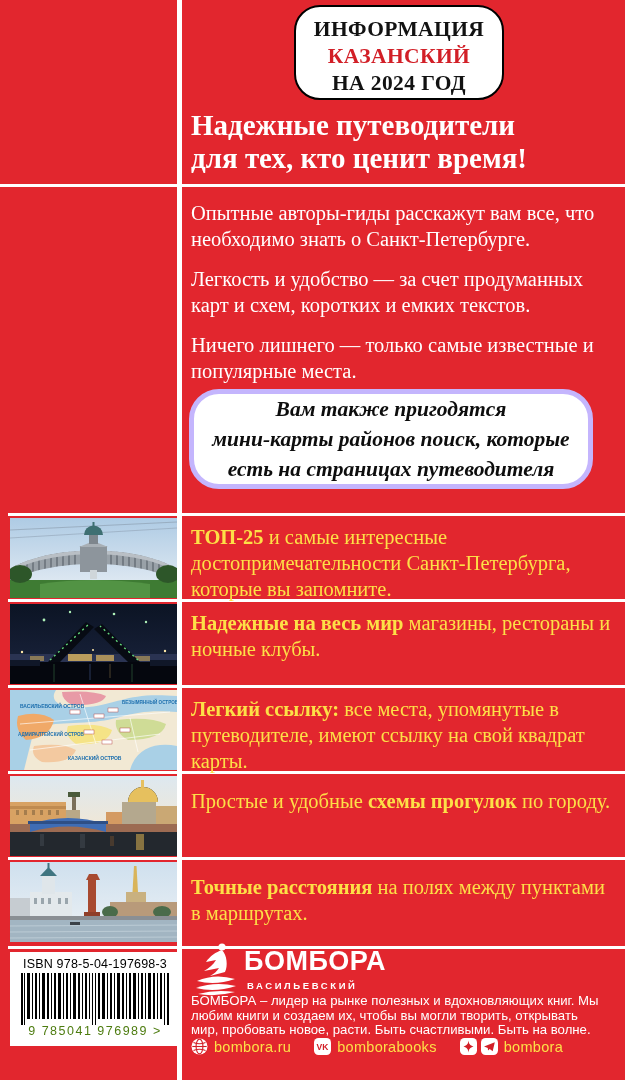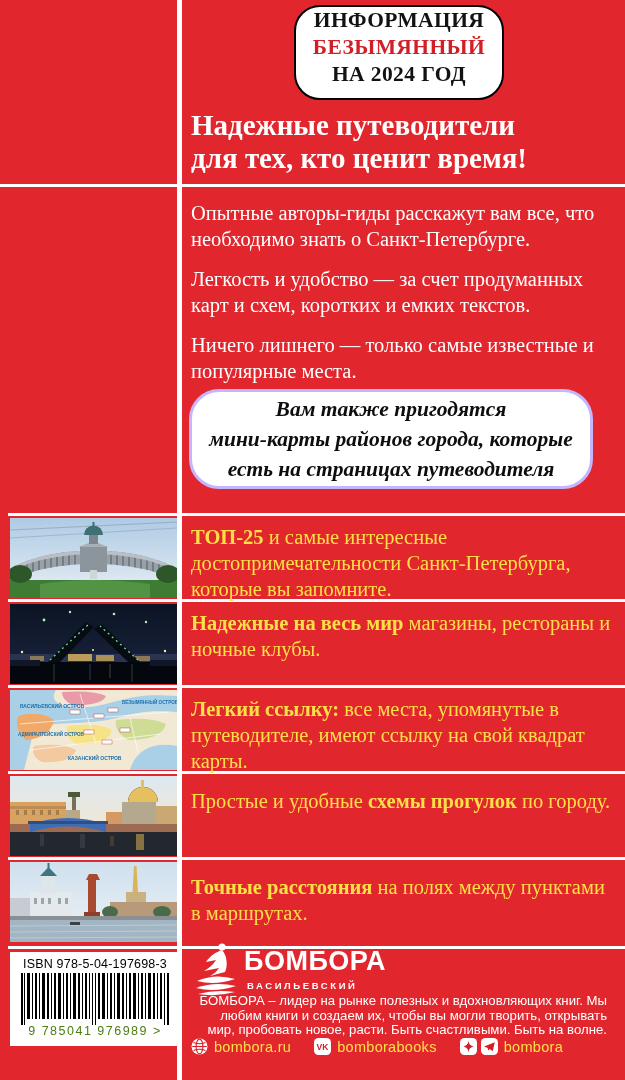--- a/index.html
+++ b/index.html
@@ -3,34 +3,34 @@
 <meta charset="utf-8">
 <style>
   html,body{margin:0;padding:0;}
   .page{position:relative;width:625px;height:1080px;background:#e2262e;overflow:hidden;
         font-family:"Liberation Serif","DejaVu Serif",serif;}
   .abs{position:absolute;}
   .wline{position:absolute;background:#ffffff;}
 
   
   .badge{left:294px;top:5px;width:210px;height:95px;background:#ffffff;border:2.5px solid #000;
-         border-radius:26px;box-sizing:border-box;text-align:center;}
+         border-radius:26px;box-sizing:border-box;text-align:center;padding-top:9px;}
   .badge div{font-size:21.5px;line-height:27px;font-weight:600;color:#121212;letter-spacing:.4px;}
   .badge .accent{color:#d21f27;}
 
   
   .heading{left:191px;top:109px;width:420px;color:#fff;font-weight:700;
            font-size:29px;line-height:33px;}
 
   
   .intro{left:191px;top:200px;width:425px;color:#fff;}
   .intro p{margin:0 0 14px 0;font-size:20.5px;line-height:26px;}
 
   
-  .callout{left:189px;top:389px;width:404px;height:100px;background:#fff;border:3px solid #c4b5fd;
+  .callout{left:189px;top:389px;width:404px;height:100px;background:#fff;border:5px solid #c4b5fd;
            border-radius:30px;box-sizing:border-box;display:flex;flex-direction:column;
            justify-content:center;align-items:center;}
   .callout div{font-style:italic;font-weight:700;font-size:21.5px;line-height:30px;color:#0d0d0d;}
 
   
   .photo{left:10px;width:167px;height:80px;overflow:hidden;}
   .photo svg{display:block;width:100%;height:100%;}
   .feature{left:191px;width:420px;color:#fde047;font-size:20.5px;line-height:26px;}
   .feature b{font-weight:700;}
 
@@ -38,55 +38,55 @@
   .barcode{left:10px;top:952px;width:170px;height:94px;background:#fff;text-align:center;
            font-family:"Liberation Sans","DejaVu Sans",sans-serif;}
   .barcode .isbn{font-size:12.5px;color:#000;padding-top:5px;letter-spacing:.2px;}
   .barcode svg{display:block;margin:2px auto 0 auto;}
   .barcode .digits{font-size:12.5px;color:#4d7c0f;letter-spacing:1.5px;margin-top:-1px;}
 
   
   .sans{font-family:"Liberation Sans","DejaVu Sans",sans-serif;}
   .brand-name{left:244px;top:946px;color:#fff;font-weight:700;font-size:27px;letter-spacing:.5px;}
   .brand-tagline{left:247px;top:980px;color:#fff;font-weight:700;font-size:9.5px;letter-spacing:2.6px;}
-  .brand-desc{left:191px;top:994px;width:416px;color:#fff;font-size:13.2px;line-height:14.5px;text-align:right;}
+  .brand-desc{left:191px;top:994px;width:416px;color:#fff;font-size:13.2px;line-height:14.5px;}
   .social{left:191px;top:1038px;display:flex;align-items:center;gap:7px;color:#fde047;}
   .social .grp{display:flex;align-items:center;gap:6px;margin-right:16px;}
   .social .lbl{font-size:14.5px;letter-spacing:.3px;}
   .social svg{display:block;}
 </style>
 </head>
 <body>
 
 <div class="page">
 
   <div class="wline" style="left:177px;top:0;width:5px;height:1080px;"></div>
 
   <div class="abs badge">
     <div>ИНФОРМАЦИЯ</div>
-    <div class="accent">БЕЗЫМЯННЫЙ</div>
+    <div class="accent">КАЗАНСКИЙ</div>
     <div>НА 2024 ГОД</div>
   </div>
 
   <div class="abs heading">
     <div>Надежные путеводители</div>
     <div>для тех, кто ценит время!</div>
   </div>
 
   <div class="wline" style="left:0;top:184px;width:625px;height:3px;"></div>
 
   <div class="abs intro">
     <p>Опытные авторы-гиды расскажут вам все, что необходимо знать о Санкт-Петербурге.</p>
     <p>Легкость и удобство — за счет продуманных карт и схем, коротких и емких текстов.</p>
     <p>Ничего лишнего — только самые известные и популярные места.</p>
   </div>
 
   <div class="abs callout">
     <div>Вам также пригодятся</div>
-    <div>мини-карты районов города, которые</div>
+    <div>мини-карты районов поиск, которые</div>
     <div>есть на страницах путеводителя</div>
   </div>
 
   <div class="wline" style="left:8px;top:513px;width:617px;height:3px;"></div>
   <div class="wline" style="left:8px;top:599px;width:617px;height:3px;"></div>
   <div class="wline" style="left:8px;top:685px;width:617px;height:3px;"></div>
   <div class="wline" style="left:8px;top:771px;width:617px;height:3px;"></div>
   <div class="wline" style="left:8px;top:857px;width:617px;height:3px;"></div>
   <div class="wline" style="left:8px;top:946px;width:617px;height:3px;"></div>
 

